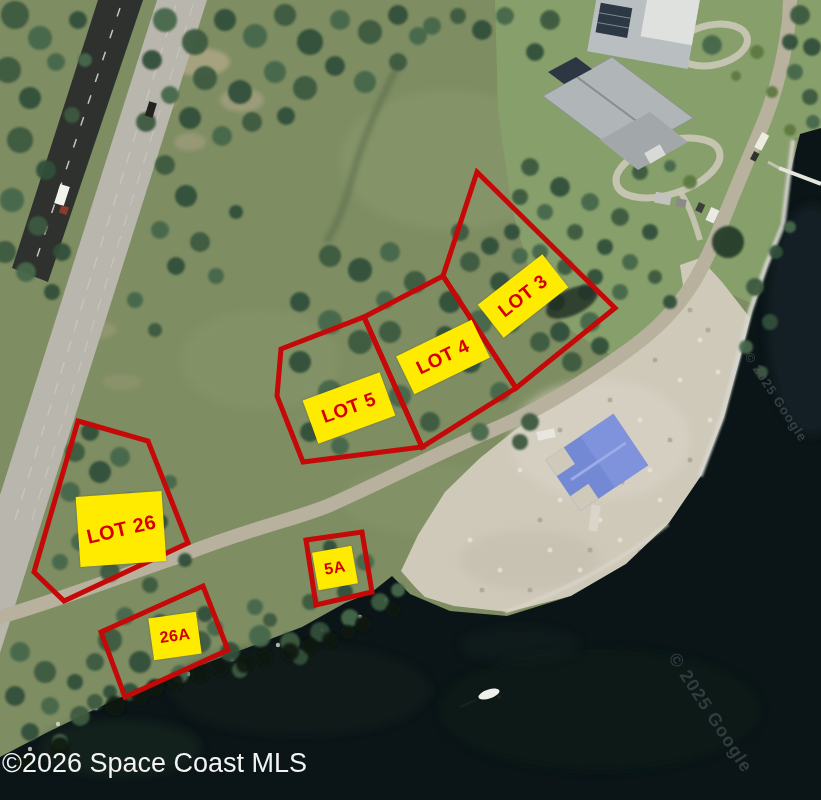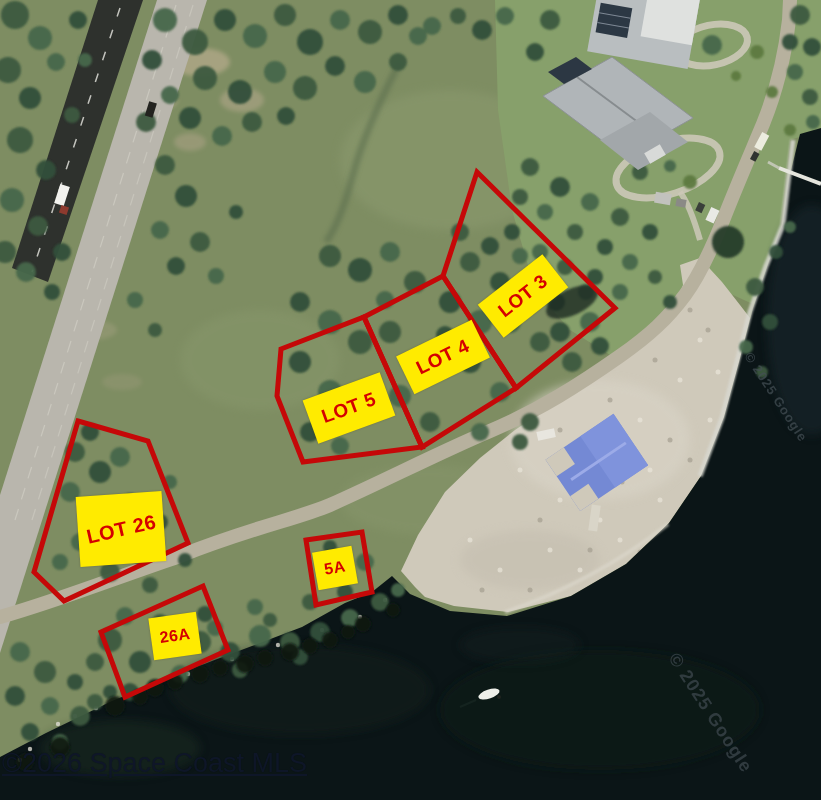--- a/index.html
+++ b/index.html
@@ -16,24 +16,23 @@
   }
   .lot-label span{display:block;}
   .lbl-lot26{left:121px;top:529px;width:86px;height:70px;transform:translate(-50%,-50%) rotate(-4deg);font-size:20px}
   .lbl-lot26 span{transform:rotate(-9deg)}
   .lbl-lot5{left:349px;top:408px;width:82px;height:46px;transform:translate(-50%,-50%) rotate(-20deg);font-size:19px}
   .lbl-lot4{left:443px;top:357px;width:84px;height:42px;transform:translate(-50%,-50%) rotate(-26deg);font-size:19px}
   .lbl-lot3{left:523px;top:296px;width:82px;height:42px;transform:translate(-50%,-50%) rotate(-38deg);font-size:19px}
   .lbl-5a{left:335px;top:568px;width:40px;height:38px;transform:translate(-50%,-50%) rotate(-10deg);font-size:16px}
   .lbl-26a{left:175px;top:636px;width:48px;height:42px;transform:translate(-50%,-50%) rotate(-8deg);font-size:16px}
   .mls-mark{
-    position:absolute;left:2px;top:748px;font-size:27px;color:#0f172a;opacity:.95;
+    position:absolute;left:2px;top:748px;font-size:27px;color:#ffffff;opacity:.95;
     font-family:"Liberation Sans",sans-serif;white-space:nowrap;
     text-shadow:0 0 1px rgba(0,0,0,.25);
-    text-decoration:underline;
   }
 </style>
 </head>
 <body>
 
 <div id="photo">
 
   <svg width="821" height="800" viewBox="0 0 821 800">
     <defs>
       <filter id="b1" x="-50%" y="-50%" width="200%" height="200%">

